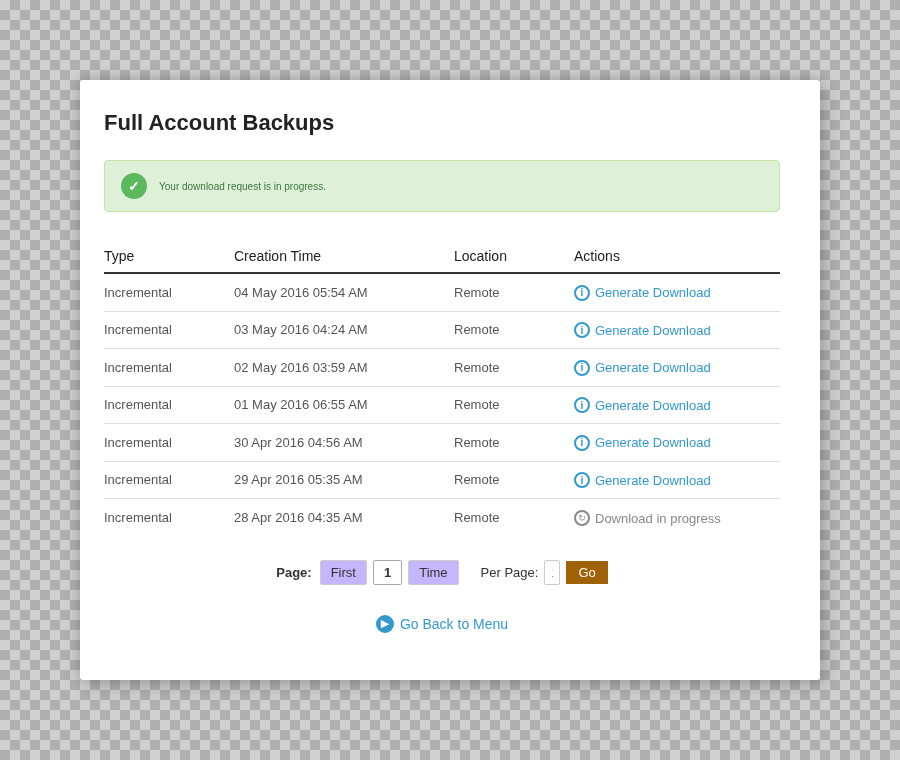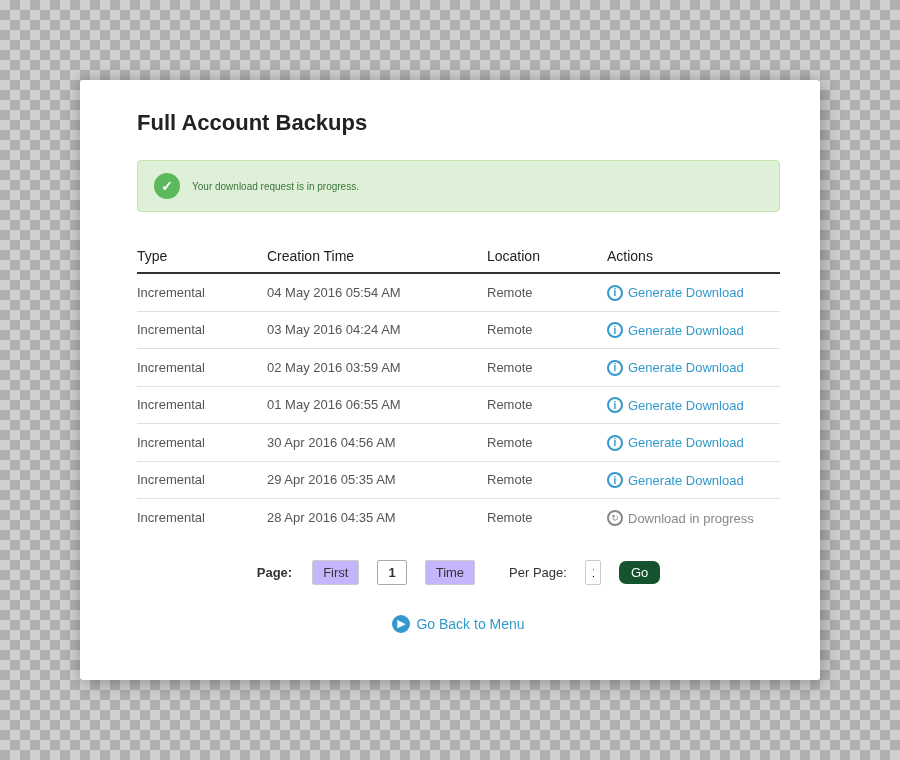--- a/index.html
+++ b/index.html
@@ -20,21 +20,21 @@
       justify-content: center;
       font-family: Arial, Helvetica, sans-serif;
     }
 
     .card {
       background: #fff;
       width: 740px;
       min-height: 600px;
       border-radius: 3px;
       box-shadow: 4px 4px 20px rgba(0,0,0,0.25), -2px -2px 10px rgba(0,0,0,0.1);
-      padding: 30px 40px 40px 57px;
+      padding: 30px 40px 40px 24px;
     }
 
     .page-title {
       font-size: 22px;
       font-weight: bold;
       color: #222;
       margin-bottom: 24px;
     }
 
     .alert-success {
@@ -150,21 +150,21 @@
       display: inline-flex;
       align-items: center;
       gap: 5px;
     }
 
     .pagination {
       margin-top: 24px;
       display: flex;
       align-items: center;
       justify-content: center;
-      gap: 18px;
+      gap: 6px;
       font-size: 13px;
       color: #333;
     }
 
     .pagination-label {
       font-weight: bold;
       margin-right: 2px;
     }
 
     .pagination .per-page-label {
@@ -192,26 +192,26 @@
       width: 16px;
       padding: 4px 6px;
       border: 1px solid #ccc;
       font-size: 13px;
       text-align: center;
       border-radius: 2px;
     }
 
     .btn-go {
       padding: 4px 12px;
-      background: #14532d;
+      background: #a16207;
       color: #fff;
       border: none;
       cursor: pointer;
       font-size: 13px;
-      border-radius: 7px;
+      border-radius: 0;
     }
 
     .back-link-container {
       margin-top: 28px;
       text-align: center;
     }
 
     .back-link {
       color: #3399cc;
       text-decoration: none;

